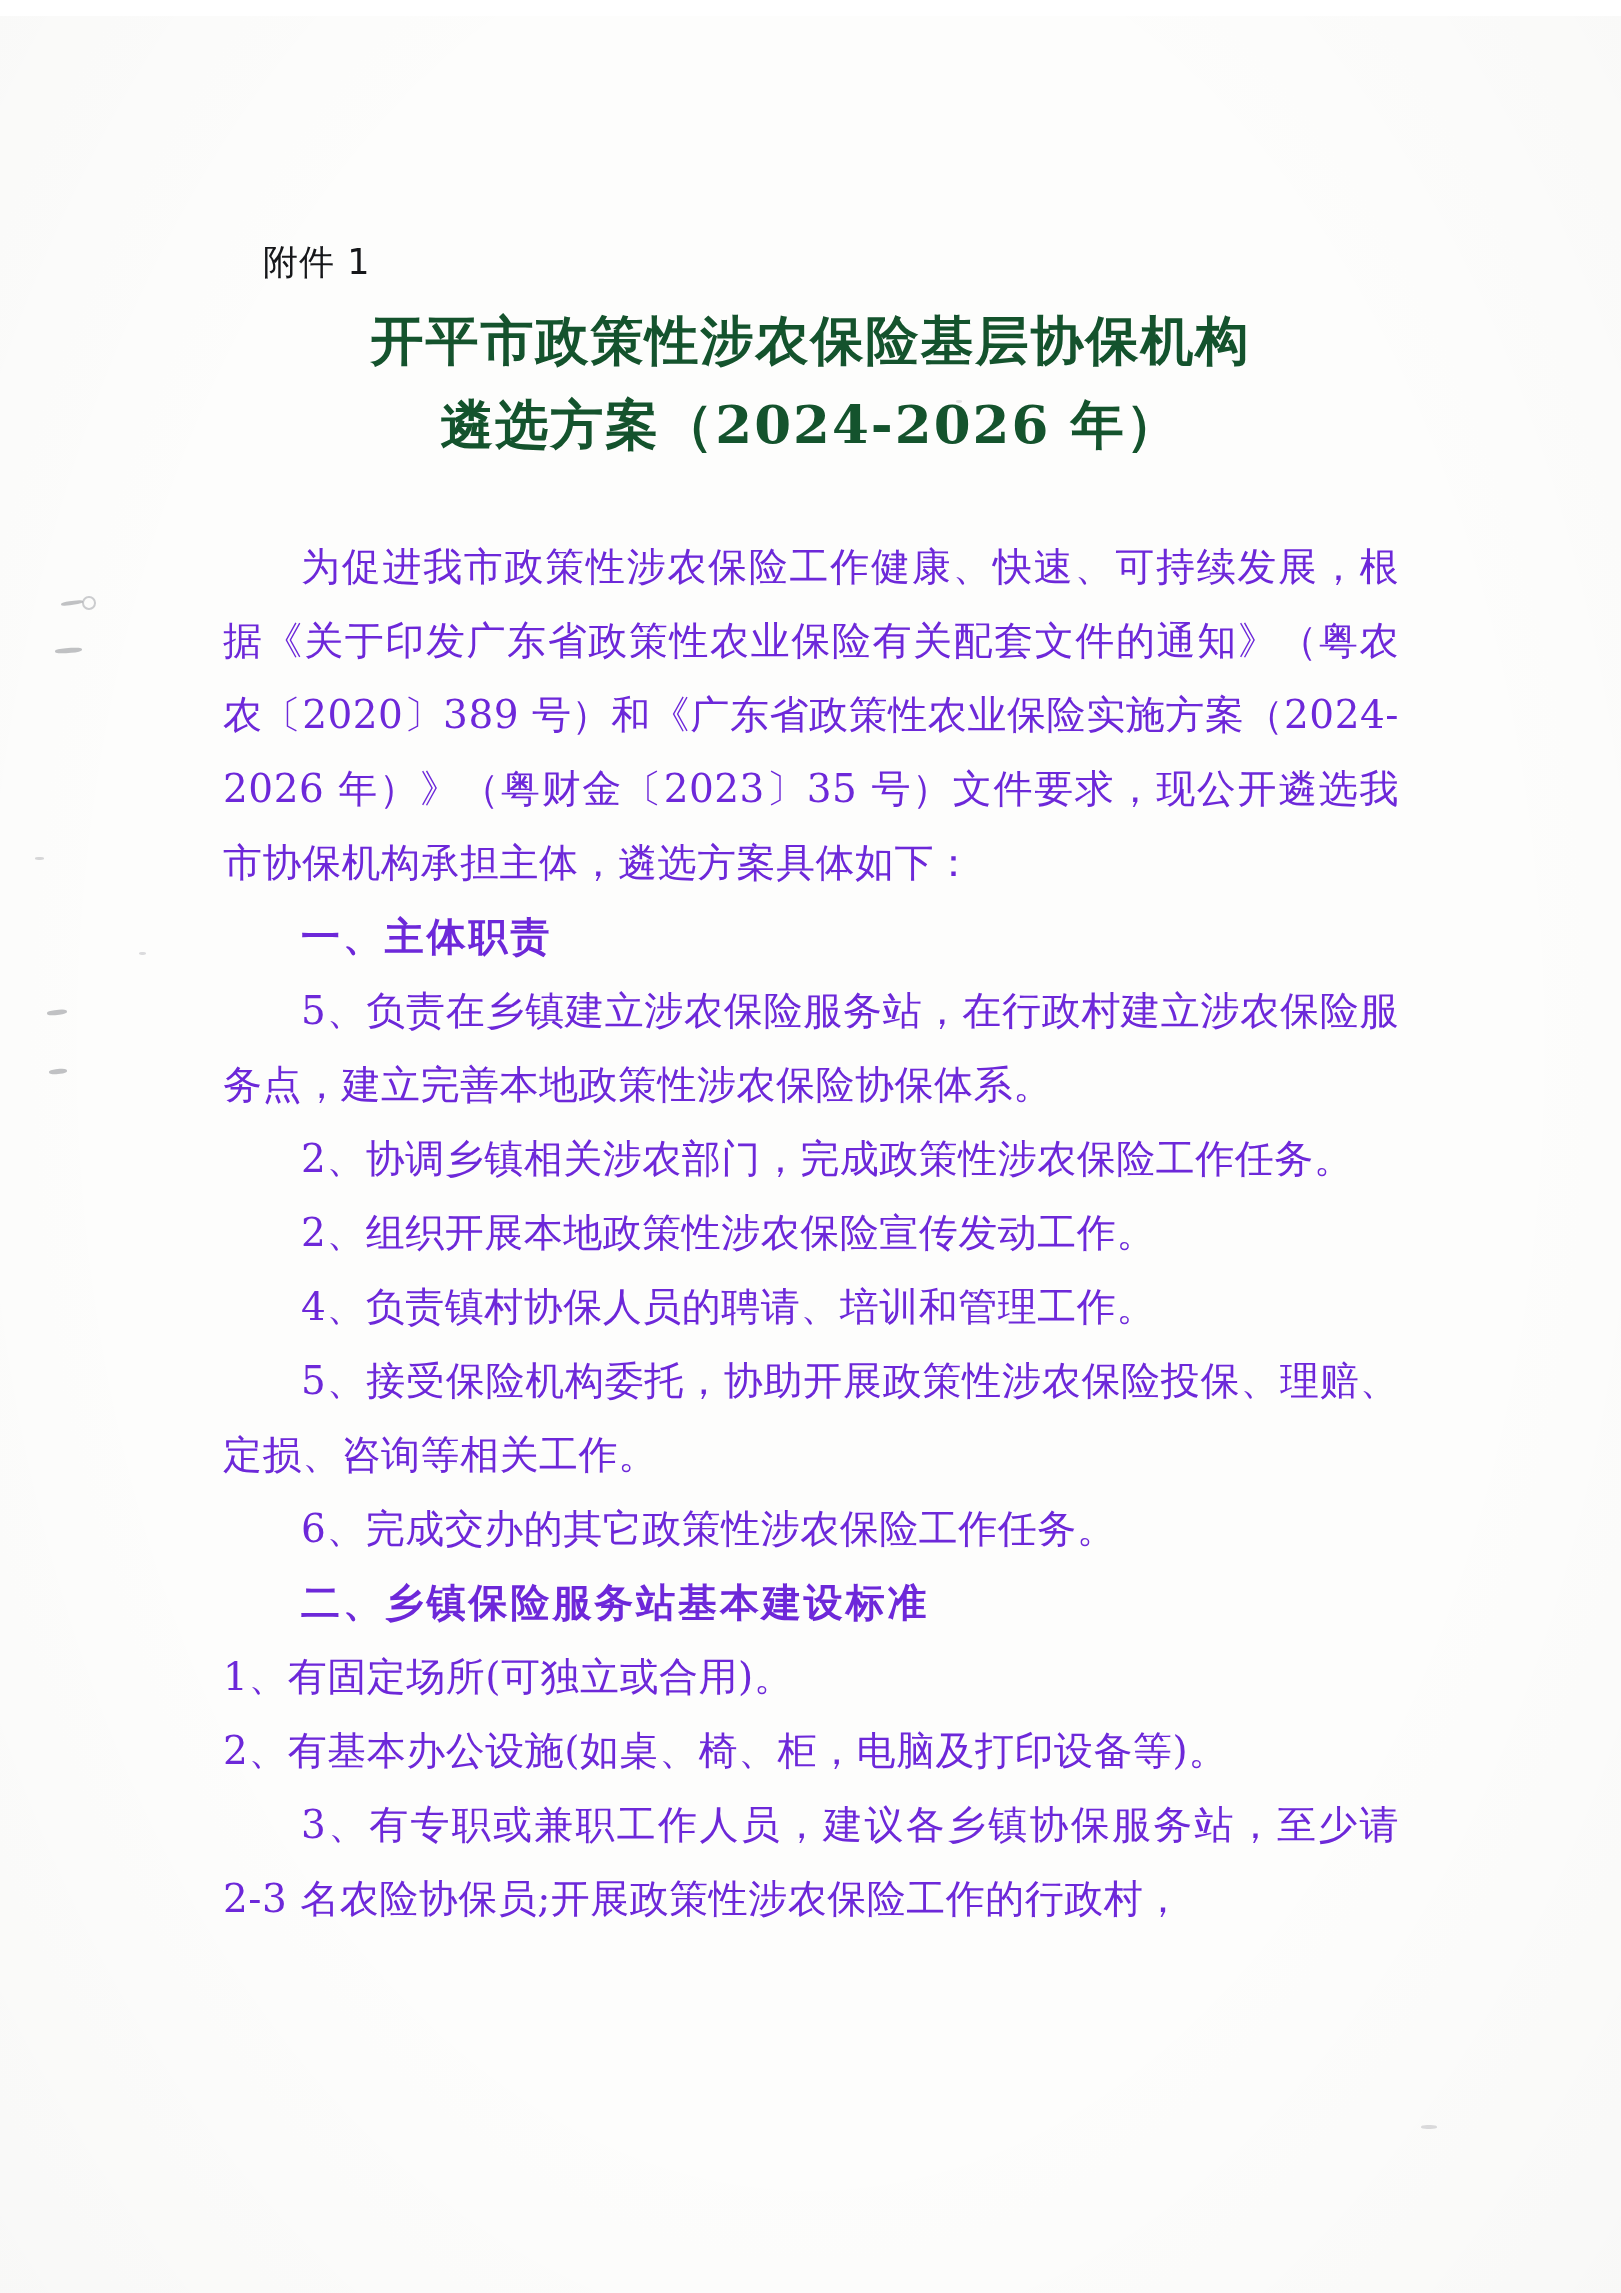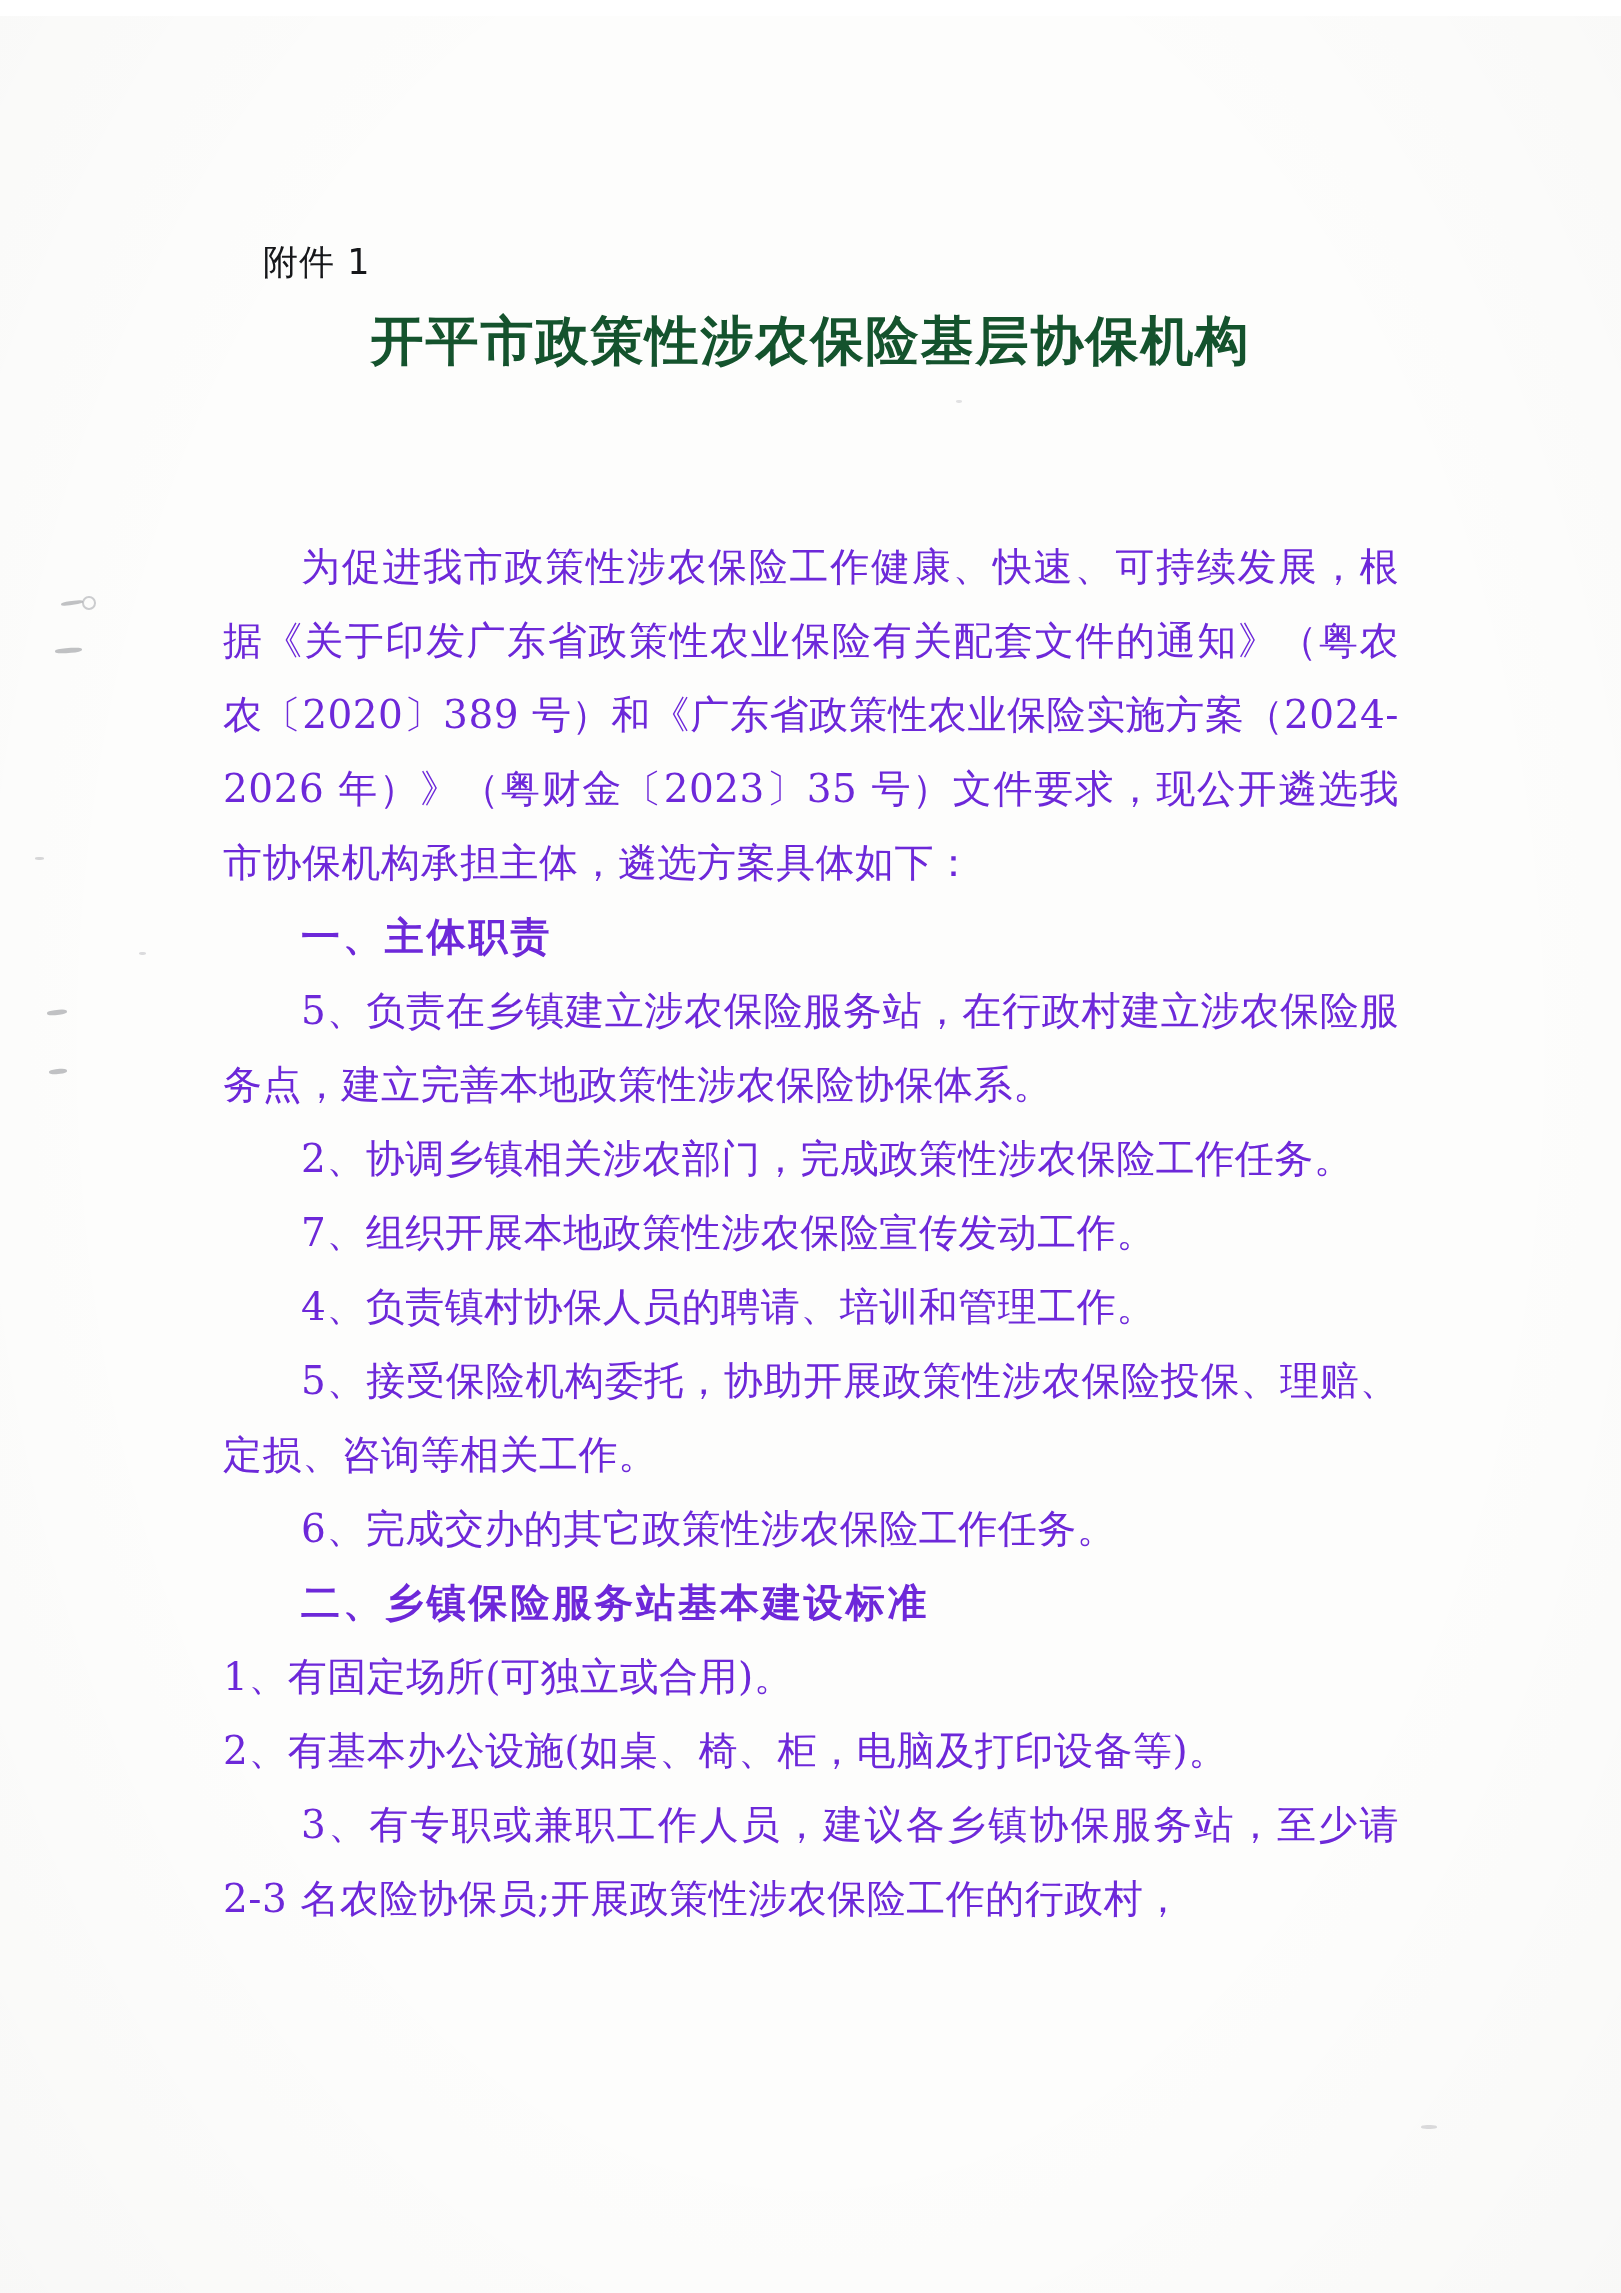--- a/index.html
+++ b/index.html
@@ -125,32 +125,33 @@
 <div id="page">
 
   <div id="paper-texture"></div>
 
   <div id="content">
 
     <div class="attach-label">附件 1</div>
 
     <div class="doc-title line1">开平市政策性涉农保险基层协保机构</div>
 
+    <div class="doc-title line2">遴选方案（2024-2026 年）</div>
 
     <div class="body-block">
 
       <p class="para">为促进我市政策性涉农保险工作健康、快速、可持续发展，根据《关于印发广东省政策性农业保险有关配套文件的通知》（粤农农〔2020〕389 号）和《广东省政策性农业保险实施方案（2024-2026 年）》（粤财金〔2023〕35 号）文件要求，现公开遴选我市协保机构承担主体，遴选方案具体如下：</p>
 
       <p class="section-heading">一、主体职责</p>
 
       <p class="item">5、负责在乡镇建立涉农保险服务站，在行政村建立涉农保险服务点，建立完善本地政策性涉农保险协保体系。</p>
 
       <p class="item">2、协调乡镇相关涉农部门，完成政策性涉农保险工作任务。</p>
 
-      <p class="item">7、组织开展本地政策性涉农保险宣传发动工作。</p>
+      <p class="item">2、组织开展本地政策性涉农保险宣传发动工作。</p>
 
       <p class="item">4、负责镇村协保人员的聘请、培训和管理工作。</p>
 
       <p class="item">5、接受保险机构委托，协助开展政策性涉农保险投保、理赔、定损、咨询等相关工作。</p>
 
       <p class="item">6、完成交办的其它政策性涉农保险工作任务。</p>
 
       <p class="section-heading">二、乡镇保险服务站基本建设标准</p>
 
       <p class="item no-indent">1、有固定场所(可独立或合用)。</p>

